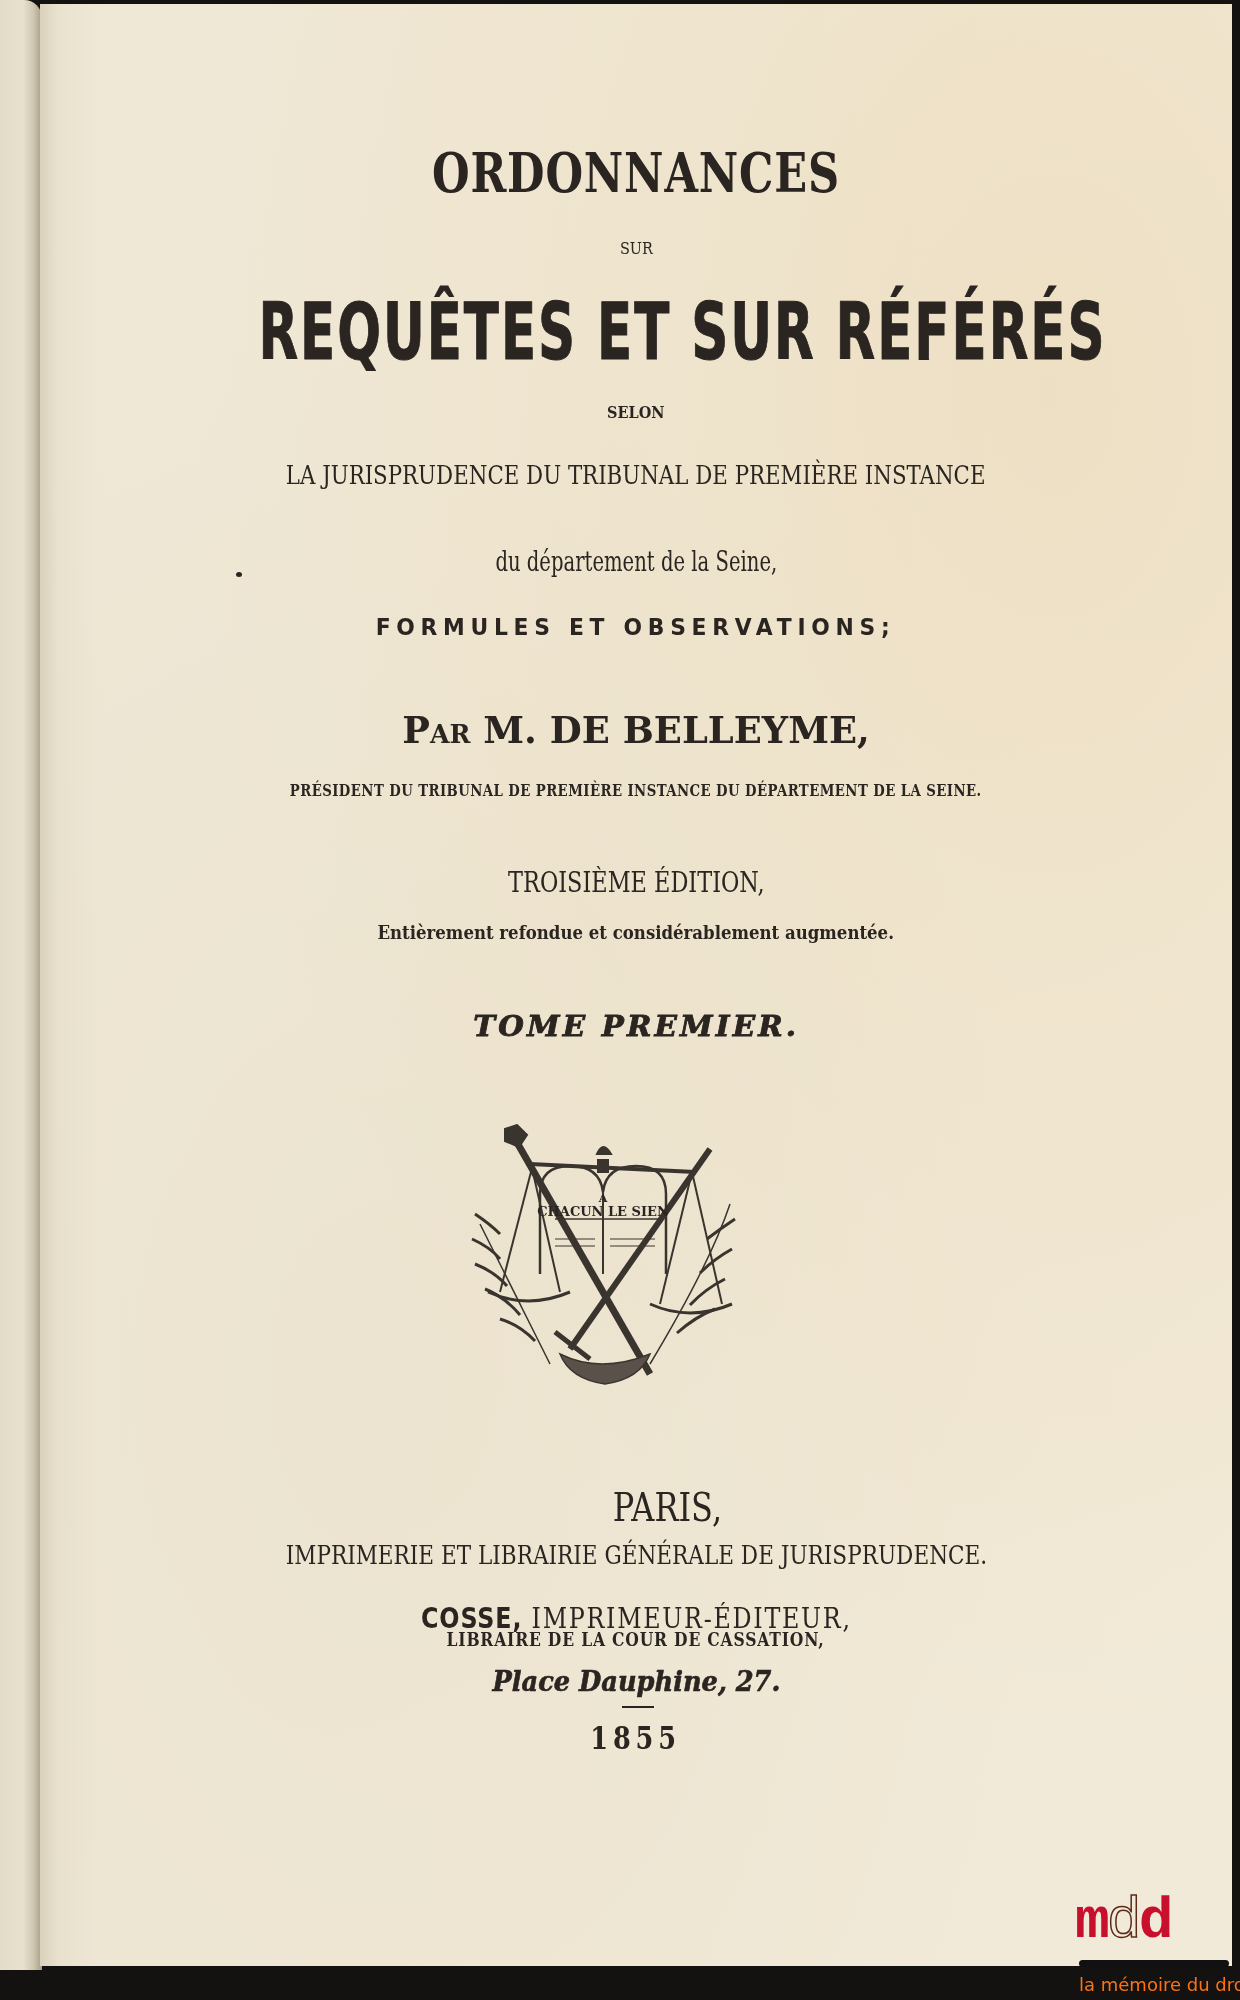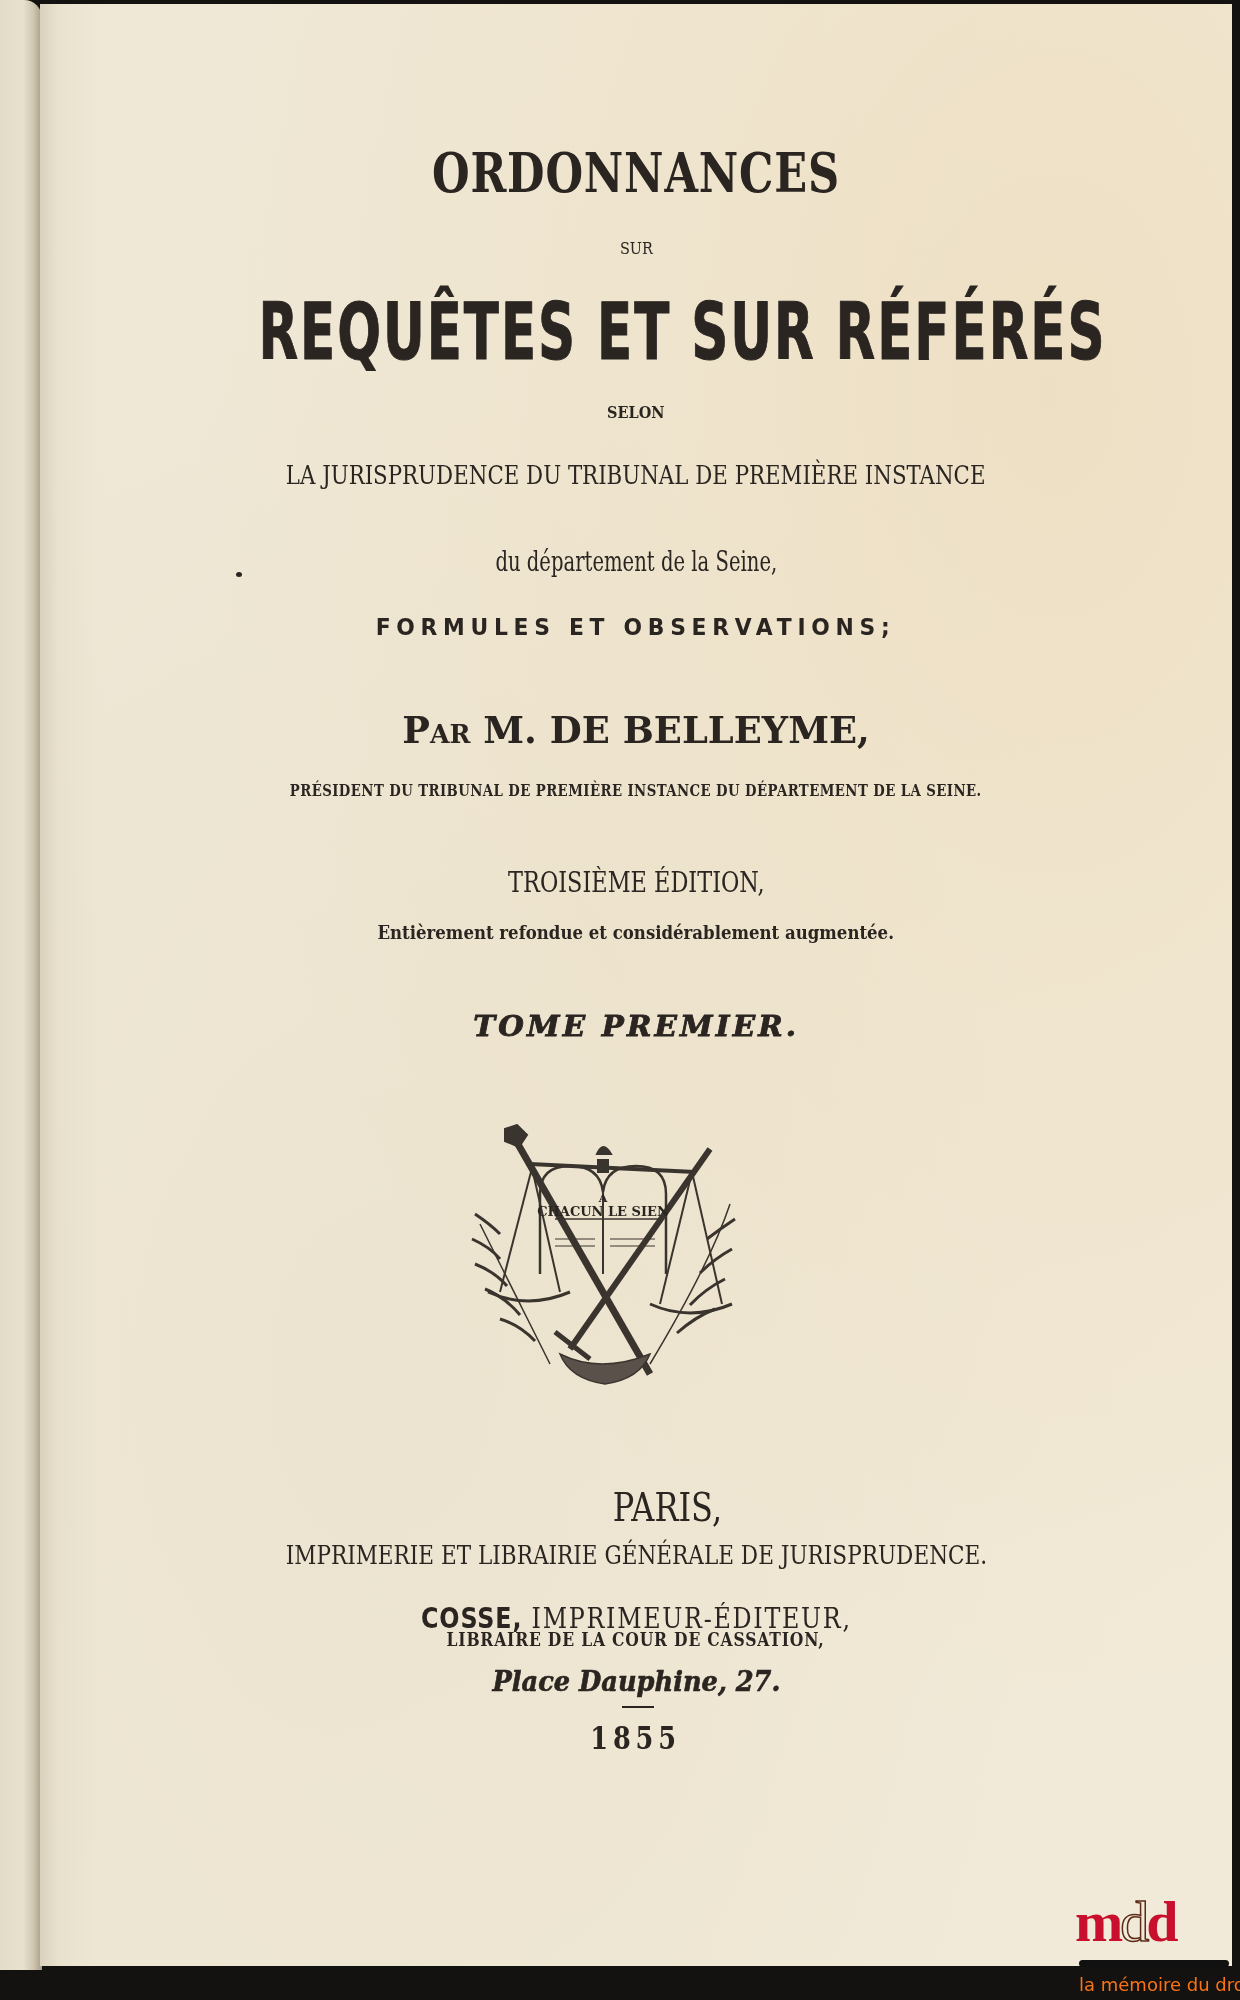--- a/index.html
+++ b/index.html
@@ -66,21 +66,21 @@
   .t-place { top:1662px; font-size:27px; font-weight:bold; font-style:italic; }
   .t-place .condensed { transform:scaleX(0.95); -webkit-text-stroke:0.6px #2a2521; }
   .rule { position:absolute; left:582px; top:1702px; width:32px; height:2px; background:#2a2521; }
   .t-year { top:1715px; font-size:32px; font-weight:bold; letter-spacing:6px; }
   .t-year .condensed { transform:scaleX(0.80); }
 
   .speck { position:absolute; width:6px; height:5px; background:#2a2521; border-radius:50%; }
 
   .logo { position:absolute; left:1075px; top:1892px; width:165px; height:108px; }
   .logo-text {
-    position:absolute; left:0; top:0; font-family:Liberation Serif, serif;
+    position:absolute; left:0; top:0; font-family:Liberation Mono, monospace;
     font-size:58px; font-weight:bold; color:#c8102e; letter-spacing:-3px; line-height:60px;text-align:right;
   }
   .logo-text .outline { color:transparent; -webkit-text-stroke:1.5px #5b2a18; font-weight:normal; }
   .logo-bar { position:absolute; left:4px; top:68px; width:150px; height:7px; background:#111; border-radius:4px; }
   .logo-tag {
     position:absolute; left:4px; top:82px; font-family:"DejaVu Sans", sans-serif;
     font-size:18px; color:#f97316; white-space:nowrap;
   }
   .bottom-band { position:absolute; left:0; top:1970px; width:1240px; height:30px; background:#141210; }
 </style>

